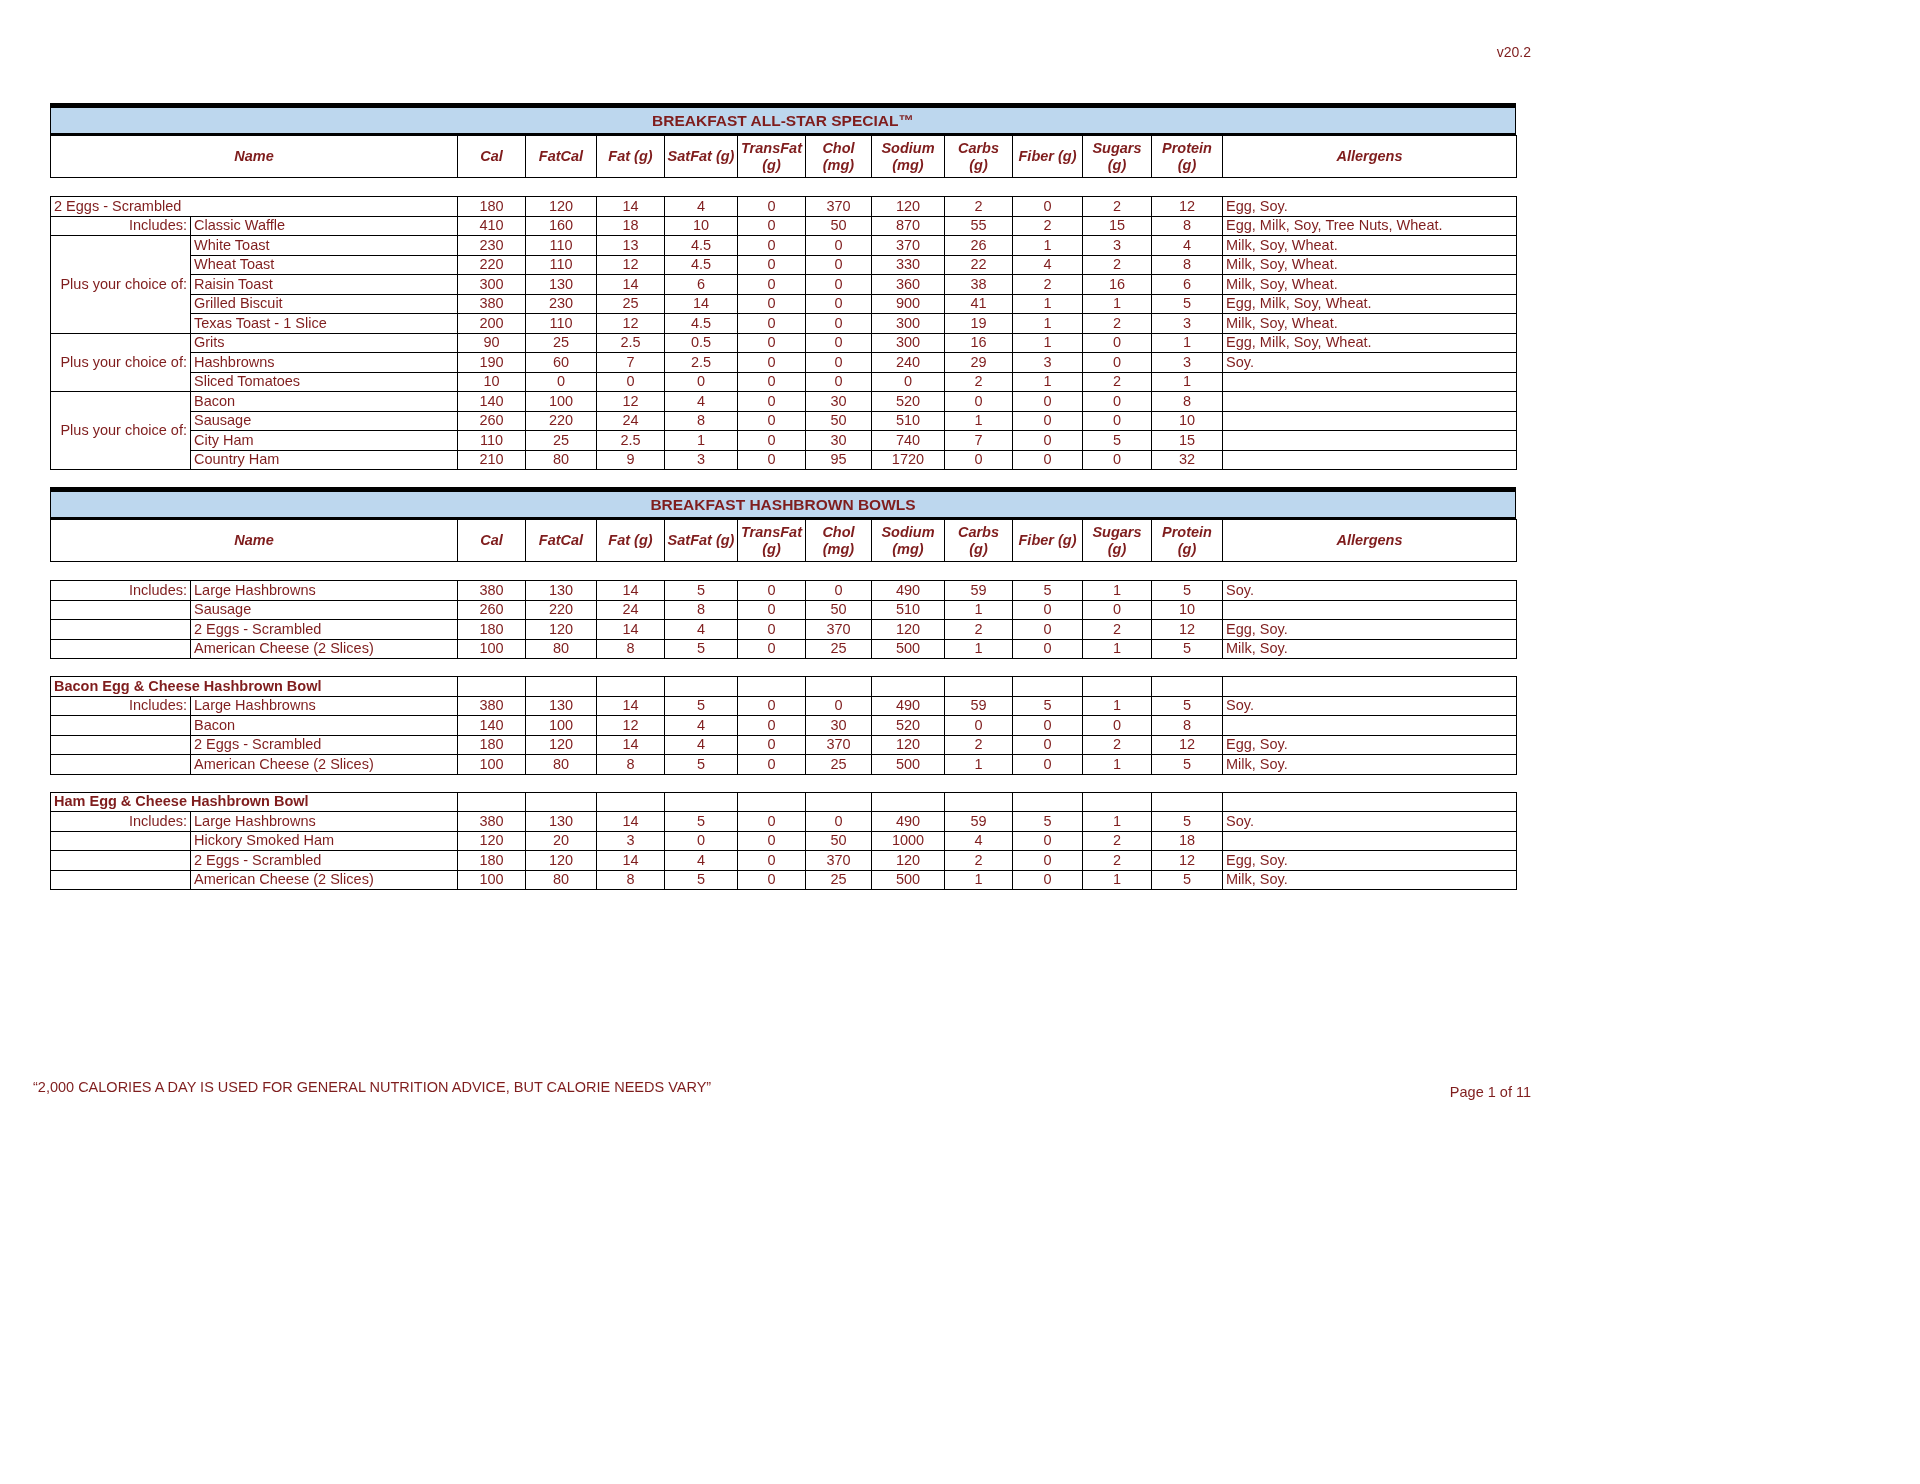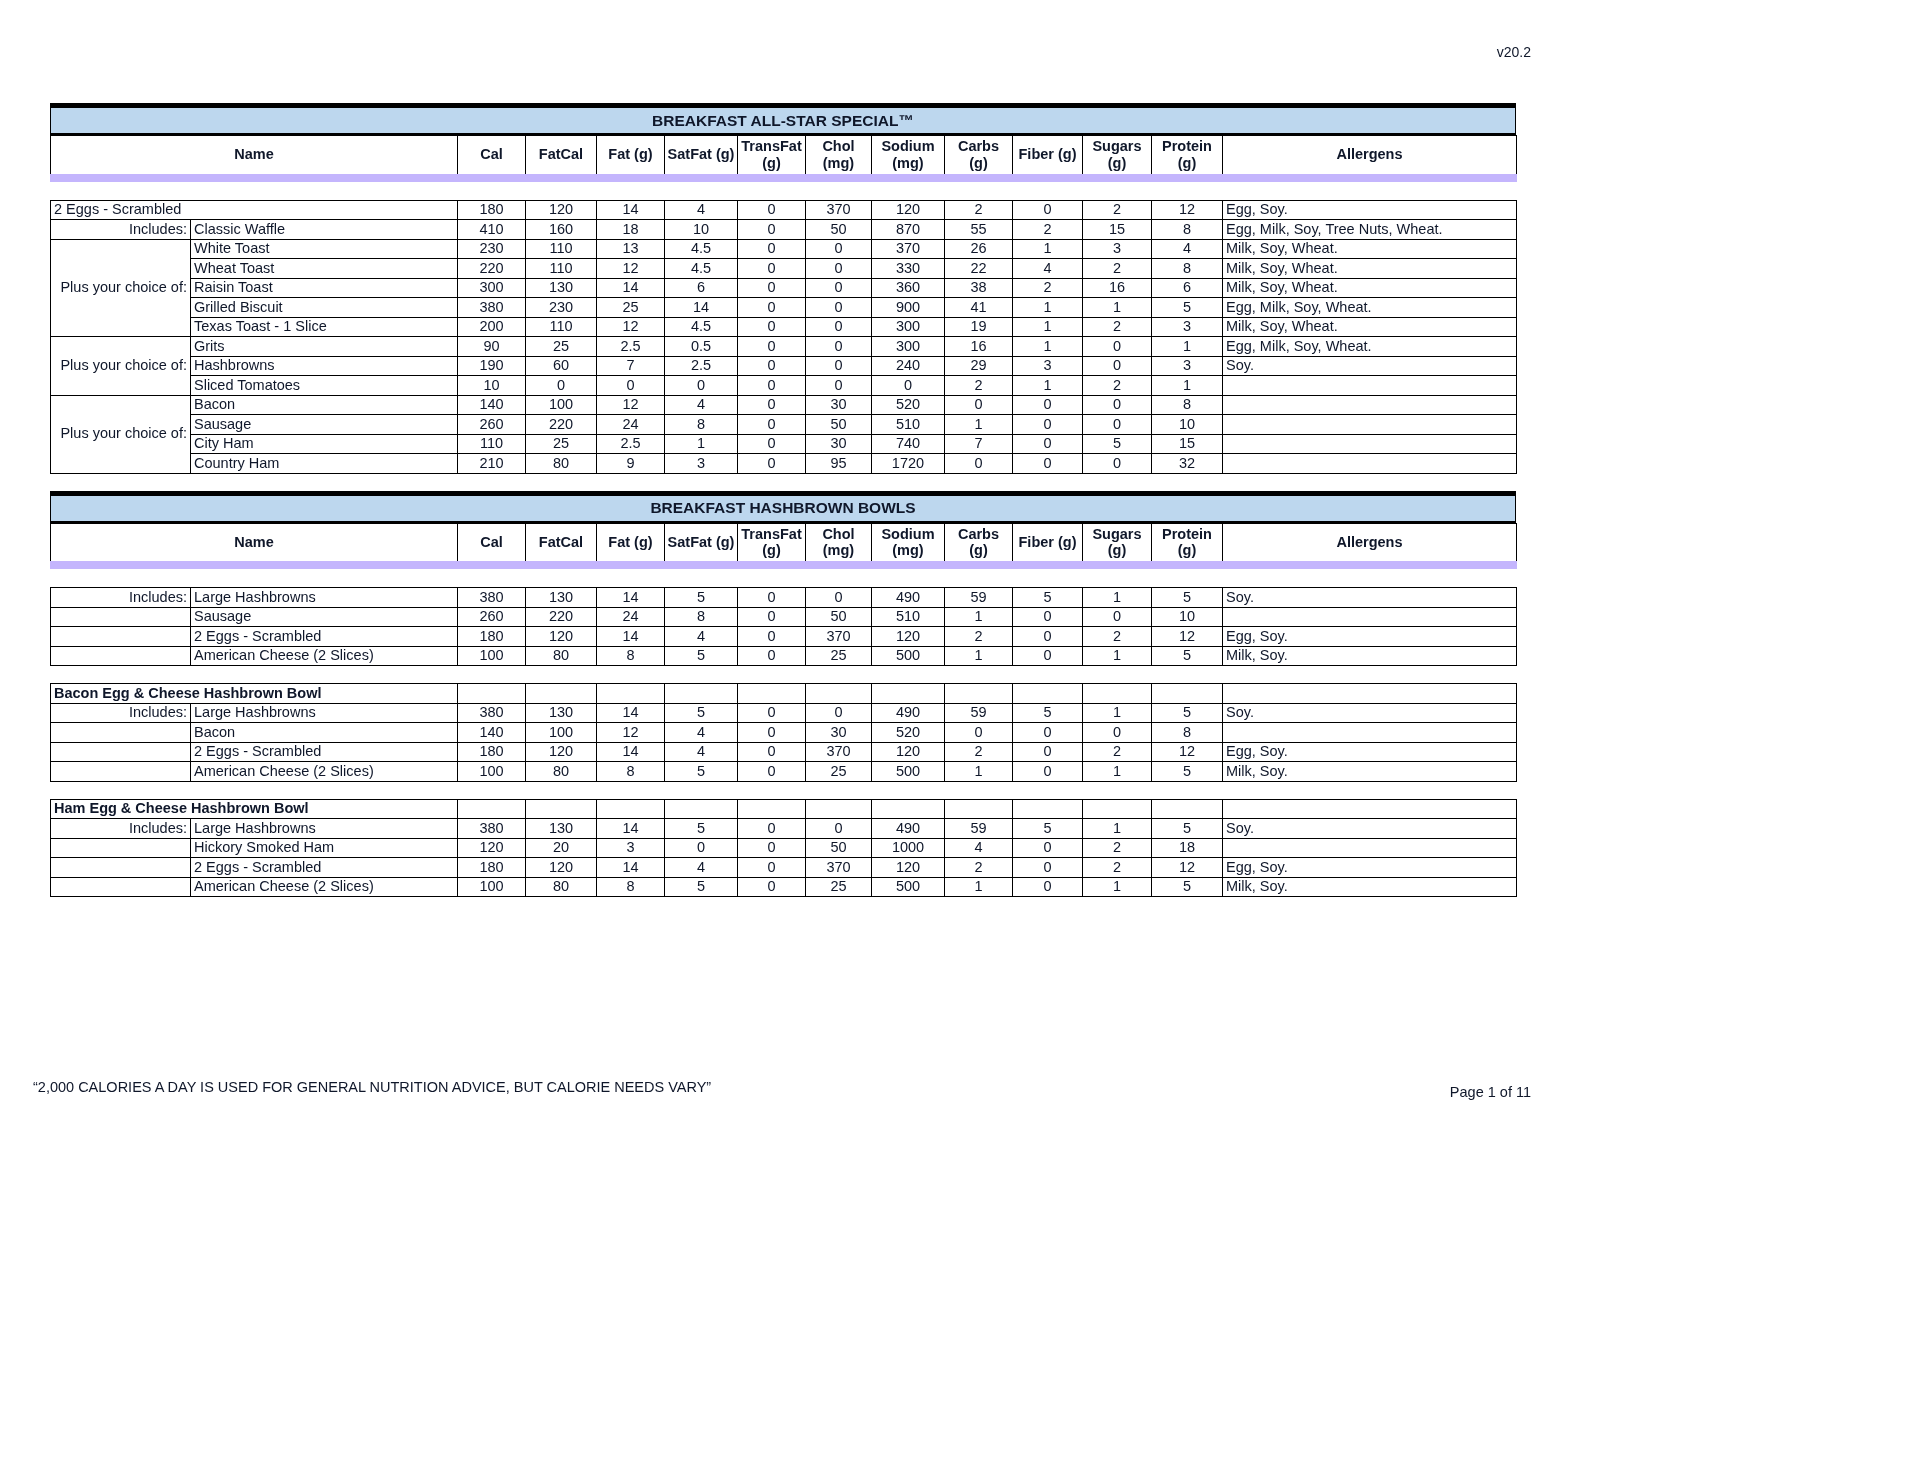--- a/index.html
+++ b/index.html
@@ -1,33 +1,33 @@
 <!DOCTYPE html>
 <html><head>
 <meta charset="utf-8">
 <style>
   * { margin:0; padding:0; box-sizing:border-box; }
   html,body { background:#ffffff; }
   .page {
     position:relative; width:1920px; height:1484px; background:#fff;
-    font-family:"Liberation Sans", sans-serif; color:#0f172a; overflow:hidden;
+    font-family:"Liberation Sans", sans-serif; color:#7f1d1d; overflow:hidden;
   }
   .version { position:absolute; top:44px; right:389px; font-size:14px; }
   .content { position:absolute; left:50px; top:103px; width:1466px; }
 
   
   .header-block { margin-bottom:18px; }
   .title-bar {
     height:32px; background:#BDD7EE;
     border:1px solid #000; border-top:5px solid #000; border-bottom:2px solid #000;
     display:flex; align-items:center; justify-content:center;
     font-weight:bold; font-size:15.5px;
   }
   table.grid { border-collapse:collapse; table-layout:fixed; width:1466px; }
-  table.header-grid { border:1px solid #000; border-top:none; border-bottom:8px solid #c4b5fd; }
+  table.header-grid { border:1px solid #000; border-top:none; border-bottom:1px solid #c4b5fd;font-style:italic; }
   table.header-grid th {
     border:1px solid #000; font-weight:bold; font-size:14.5px; text-align:center;
     vertical-align:middle; height:42px; padding:1px 2px; line-height:1.15;
   }
 
   
   table.data-grid { border:1px solid #000; margin-bottom:17px; }
   table.data-grid td {
     border:1px solid #000; height:19.5px; font-size:14.5px;
     vertical-align:middle; padding:0 3px; line-height:1.05;

